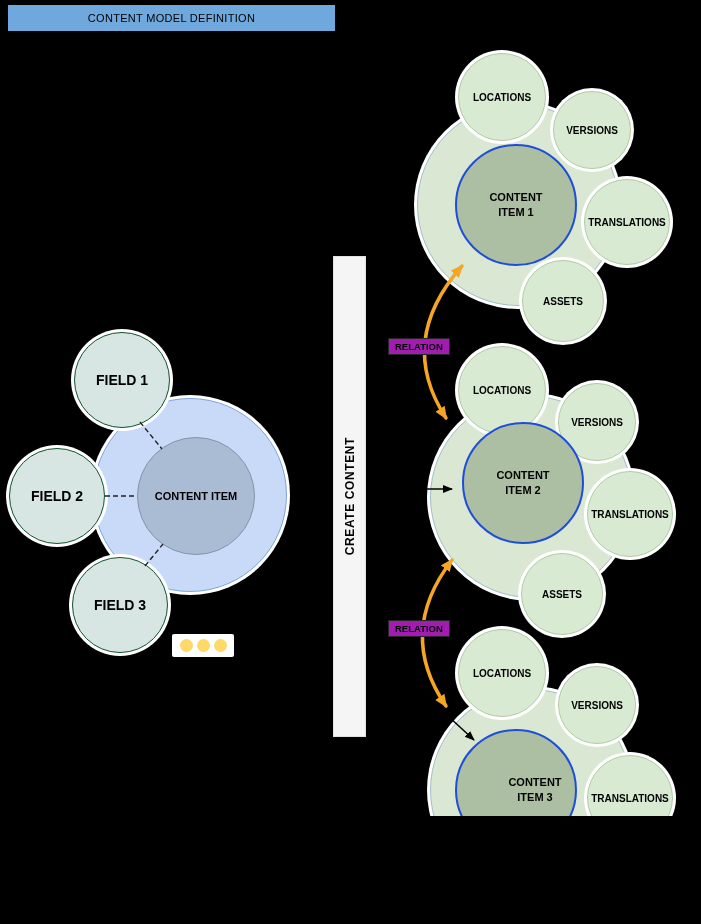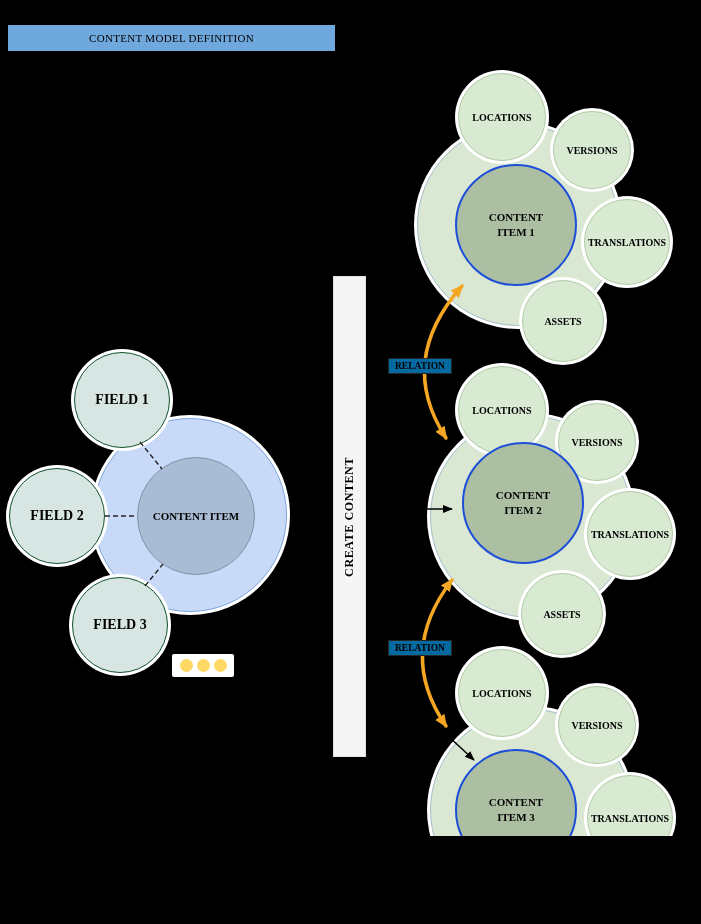--- a/index.html
+++ b/index.html
@@ -1,18 +1,18 @@
 <!DOCTYPE html>
 <html style="--canvas-bg: #000000; --header-left-bg: #6fa8dc; --header-right-bg: #93c47d; --type-outer: #c9daf8; --type-inner: #a9bcd4; --field-fill: #d7e6e2; --item-outer: #dae7d2; --item-inner: #adbfa3; --satellite-fill: #d9ead3; --relation-arrow: #f5a623; --ellipsis-dot: #ffd966;"><head>
 <meta charset="utf-8">
 <style>
   html,body { margin:0; padding:0; background:#000; }
   .canvas {
     position:relative; width:701px; height:816px; background:var(--canvas-bg,#000);
-    font-family:Liberation Serif, serif; overflow:hidden;margin-top:20px;
+    font-family:Liberation Sans, sans-serif; overflow:hidden;
   }
   .header {
     position:absolute; height:26px; display:flex; align-items:center; justify-content:center;
     font-size:11px; font-weight:400; color:#000; letter-spacing:.3px;
   }
   .header-left  { left:8px;  top:5px; width:327px; background:var(--header-left-bg); }
   .header-right { left:371px; top:5px; width:326px; background:var(--header-right-bg); }
 
   .circle {
     position:absolute; border-radius:50%; box-sizing:border-box;
@@ -58,36 +58,36 @@
   .c1-ver { left:553px; top:91px;  width:78px; height:78px; }
   .c1-tra { left:584px; top:179px; width:86px; height:86px; }
   .c1-ass { left:522px; top:260px; width:82px; height:82px; }
 
   .c2-outer { left:430px; top:396px; } .c2-inner { left:462px; top:422px; }
   .c2-loc { left:458px; top:346px; width:88px; height:88px; }
   .c2-ver { left:558px; top:383px; width:78px; height:78px; }
   .c2-tra { left:587px; top:471px; width:86px; height:86px; }
   .c2-ass { left:521px; top:553px; width:82px; height:82px; }
 
-  .c3-outer { left:430px; top:689px; } .c3-inner { left:455px; top:729px; }
+  .c3-outer { left:430px; top:689px; } .c3-inner { left:455px; top:729px;justify-content:flex-end; }
   .c3-loc { left:458px; top:629px; width:88px; height:88px; }
   .c3-ver { left:558px; top:666px; width:78px; height:78px; }
   .c3-tra { left:587px; top:755px; width:86px; height:86px; }
   .c3-ass { left:522px; top:838px; width:82px; height:82px; }
 
   
   .overlay { position:absolute; left:0; top:0; z-index:40; pointer-events:none; }
   .dash-line { stroke:#222; stroke-width:1.4; stroke-dasharray:5 3; fill:none; }
   .black-arrow { stroke:#000; stroke-width:1.5; fill:none; }
   .orange-arrow { stroke:var(--relation-arrow); stroke-width:3.5; fill:none; stroke-linecap:round; }
   .mk-black { fill:#000; }
   .mk-orange { fill:var(--relation-arrow); }
 
   .relation {
-    position:absolute; background:#0369a1; border:1px solid #262626;
+    position:absolute; background:#a21caf; border:1px solid #262626;
     font-weight:700; font-size:9.5px; color:#000; padding:2px 6px; z-index:50;
   }
   .relation-1 { left:388px; top:338px; }
   .relation-2 { left:388px; top:620px; }
 
   .pill {
     position:absolute; background:#fff; border-radius:2px; z-index:20;
     display:flex; align-items:center; justify-content:center; gap:4px;
   }
   .pill-left  { left:172px; top:634px; width:62px; height:23px; }

